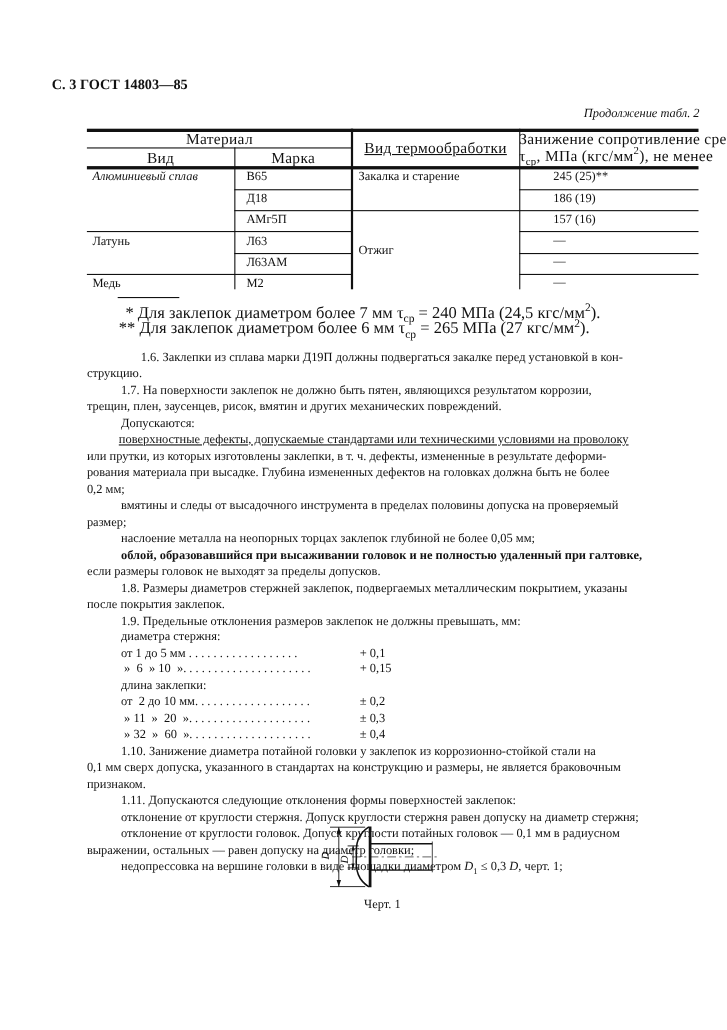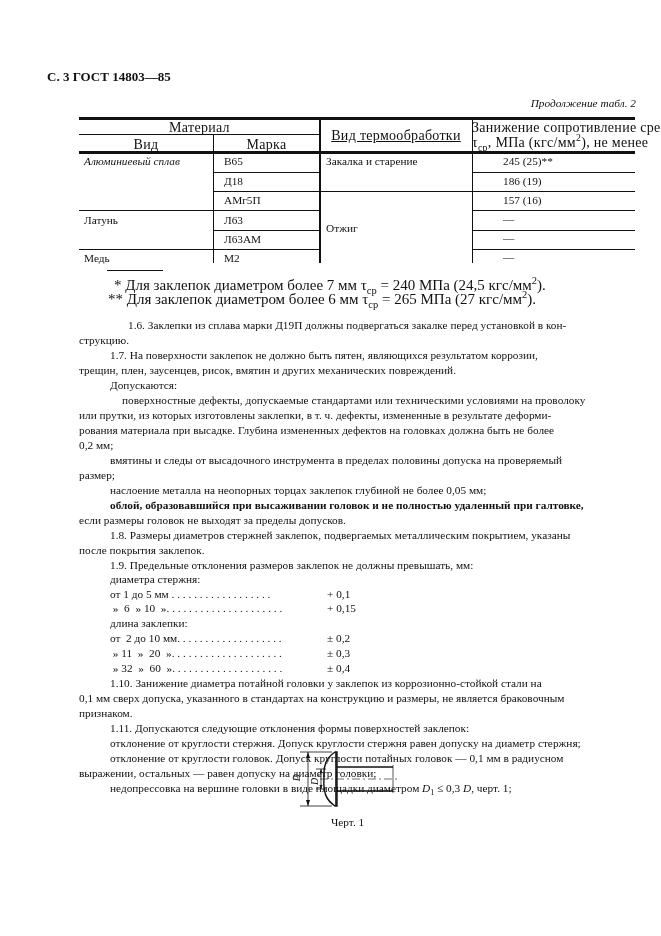--- a/index.html
+++ b/index.html
@@ -91,21 +91,21 @@
 
 <div class="abs fn-rule"></div>
 <div class="abs fn" style="left:114px;top:278px;"><span>*</span> <span>Для заклепок диаметром более 7 мм τ</span><sub>ср</sub><span> = 240 МПа (24,5 кгс/мм</span><sup>2</sup><span>).</span></div>
 <div class="abs fn" style="left:108px;top:292px;"><span>**</span> <span>Для заклепок диаметром более 6 мм τ</span><sub>ср</sub><span> = 265 МПа (27 кгс/мм</span><sup>2</sup><span>).</span></div>
 
 <div class="line" style="left:128px;top:318px;">1.6. Заклепки из сплава марки Д19П должны подвергаться закалке перед установкой в кон-</div>
 <div class="line" style="left:79px;top:333px;">струкцию.</div>
 <div class="line" style="left:110px;top:348px;">1.7. На поверхности заклепок не должно быть пятен, являющихся результатом коррозии,</div>
 <div class="line" style="left:79px;top:363px;">трещин, плен, заусенцев, рисок, вмятин и других механических повреждений.</div>
 <div class="line" style="left:110px;top:378px;">Допускаются:</div>
-<div class="line" style="left:122px;top:393px;">поверхностные дефекты, допускаемые стандартами или техническими условиями на проволоку</div>
+<div class="line" style="left:108px;top:393px;text-decoration:underline;">поверхностные дефекты, допускаемые стандартами или техническими условиями на проволоку</div>
 <div class="line" style="left:79px;top:408px;">или прутки, из которых изготовлены заклепки, в т. ч. дефекты, измененные в результате деформи-</div>
 <div class="line" style="left:79px;top:423px;">рования материала при высадке. Глубина измененных дефектов на головках должна быть не более</div>
 <div class="line" style="left:79px;top:438px;">0,2 мм;</div>
 <div class="line" style="left:110px;top:453px;">вмятины и следы от высадочного инструмента в пределах половины допуска на проверяемый</div>
 <div class="line" style="left:79px;top:468px;">размер;</div>
 <div class="line" style="left:110px;top:483px;">наслоение металла на неопорных торцах заклепок глубиной не более 0,05 мм;</div>
 <div class="line" style="left:110px;top:498px;font-weight:bold;">облой, образовавшийся при высаживании головок и не полностью удаленный при галтовке,</div>
 <div class="line" style="left:79px;top:513px;">если размеры головок не выходят за пределы допусков.</div>
 <div class="line" style="left:110px;top:528px;">1.8. Размеры диаметров стержней заклепок, подвергаемых металлическим покрытием, указаны</div>
 <div class="line" style="left:79px;top:543px;">после покрытия заклепок.</div>

